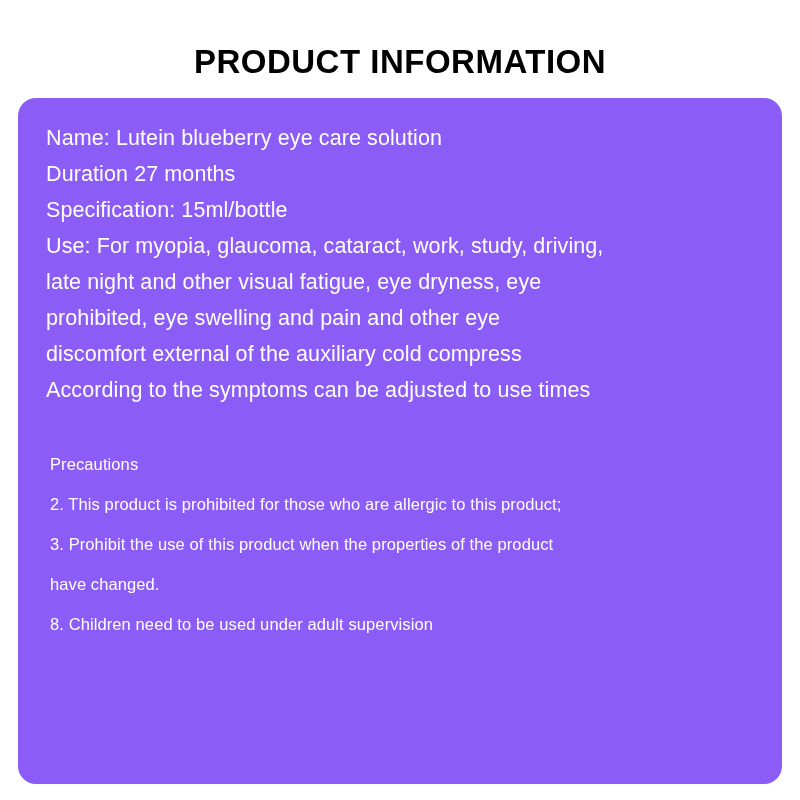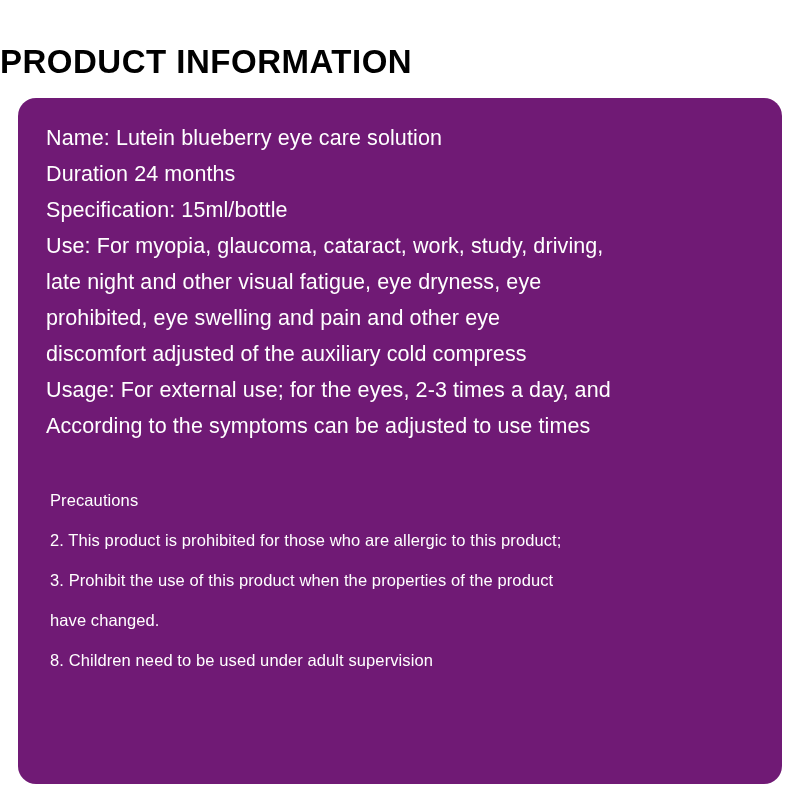--- a/index.html
+++ b/index.html
@@ -13,36 +13,37 @@
     font-family: "Liberation Sans", sans-serif;
     overflow: hidden;
   }
   .page {
     position: relative;
     width: 800px;
     height: 800px;
     box-sizing: border-box;
   }
   .page-title {
+    text-align: center;
     font-size: 33px;
     font-weight: bold;
     color: #000000;
     letter-spacing: 0.5px;
     margin: 0;
     padding-top: 44px;
     line-height: 1.1;
   }
   .info-card {
     position: absolute;
     left: 18px;
     top: 98px;
     width: 764px;
     height: 686px;
     box-sizing: border-box;
-    background: #701a75;
+    background: #8b5cf6;
     border-radius: 18px;
     padding: 22px 30px 0 28px;
     overflow: hidden;
   }
   .main-block {
     color: #ffffff;
     font-size: 21.5px;
     line-height: 36px;
     letter-spacing: 0.1px;
   }
@@ -66,27 +67,26 @@
 <body>
 
 <div class="page">
 
   <h1 class="page-title">PRODUCT INFORMATION</h1>
 
   <div class="info-card">
 
     <div class="main-block">
       <p>Name: Lutein blueberry eye care solution</p>
-      <p>Duration  24 months</p>
+      <p>Duration  27 months</p>
       <p>Specification: 15ml/bottle</p>
       <p>Use: For myopia, glaucoma, cataract, work, study, driving,</p>
       <p>late night and other visual fatigue, eye dryness, eye</p>
       <p>prohibited, eye swelling and pain and other eye</p>
-      <p>discomfort adjusted of the auxiliary cold compress</p>
-      <p>Usage: For external use; for the eyes, 2-3 times a day, and</p>
+      <p>discomfort external of the auxiliary cold compress</p>
       <p>According to the symptoms can be adjusted to use times</p>
     </div>
 
     <div class="spacer"></div>
 
     <div class="precautions">
       <p>Precautions</p>
       <p>2. This product is prohibited for those who are allergic to this product;</p>
       <p>3. Prohibit the use of this product when the properties of the product</p>
       <p>have changed.</p>

